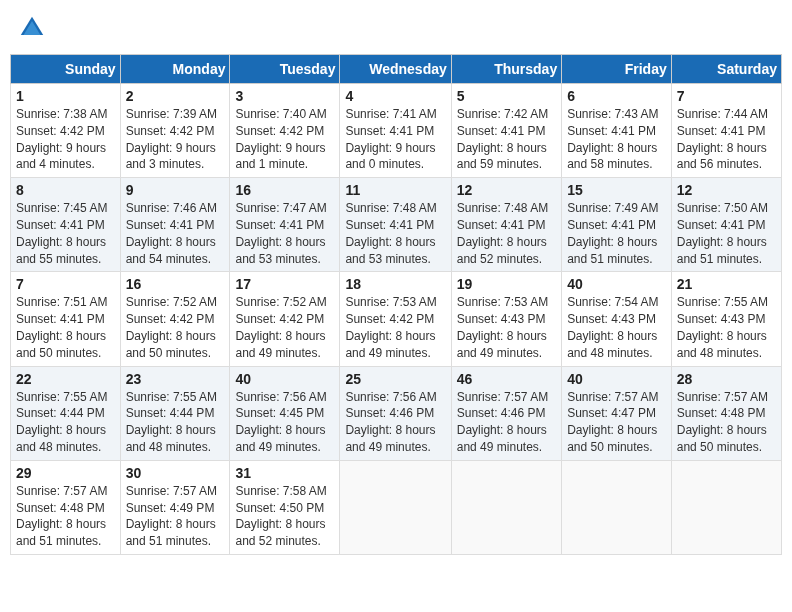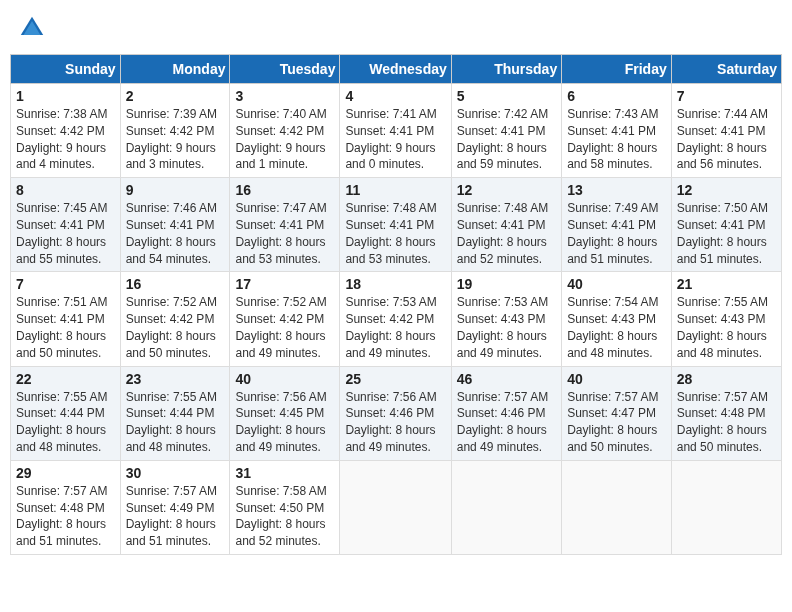--- a/index.html
+++ b/index.html
@@ -176,21 +176,21 @@
         </td>
         <td>
           <span class="day-num">11</span>
           <div class="day-detail">Sunrise: 7:48 AM<br>Sunset: 4:41 PM<br>Daylight: 8 hours and 53 minutes.</div>
         </td>
         <td>
           <span class="day-num">12</span>
           <div class="day-detail">Sunrise: 7:48 AM<br>Sunset: 4:41 PM<br>Daylight: 8 hours and 52 minutes.</div>
         </td>
         <td>
-          <span class="day-num">13</span>
+          <span class="day-num">15</span>
           <div class="day-detail">Sunrise: 7:49 AM<br>Sunset: 4:41 PM<br>Daylight: 8 hours and 51 minutes.</div>
         </td>
         <td>
           <span class="day-num">12</span>
           <div class="day-detail">Sunrise: 7:50 AM<br>Sunset: 4:41 PM<br>Daylight: 8 hours and 51 minutes.</div>
         </td>
       </tr>
       <tr>
         <td>
           <span class="day-num">7</span>

